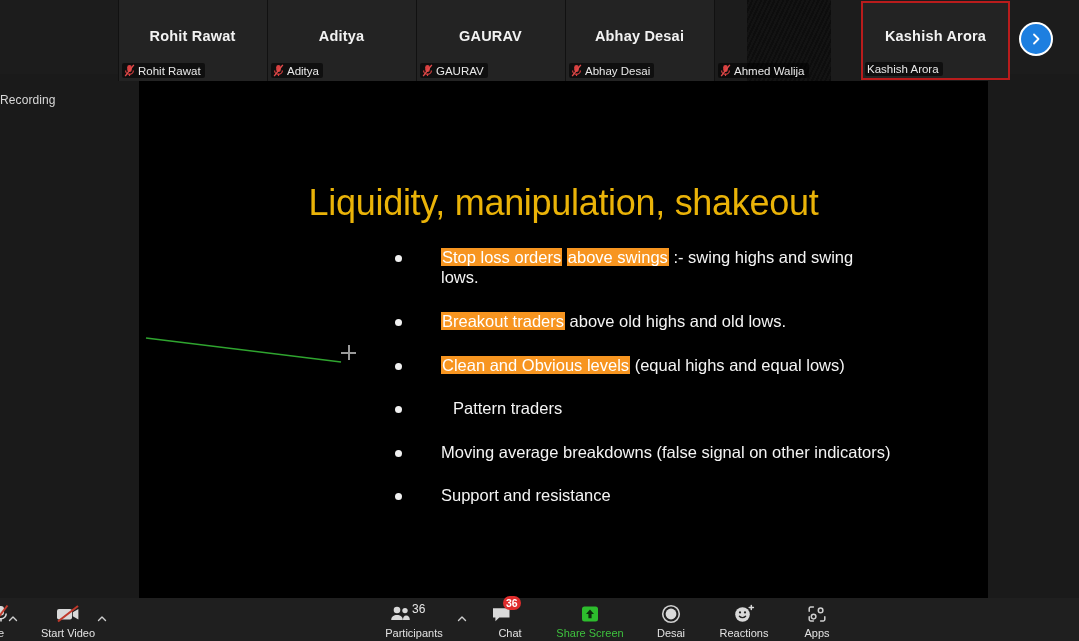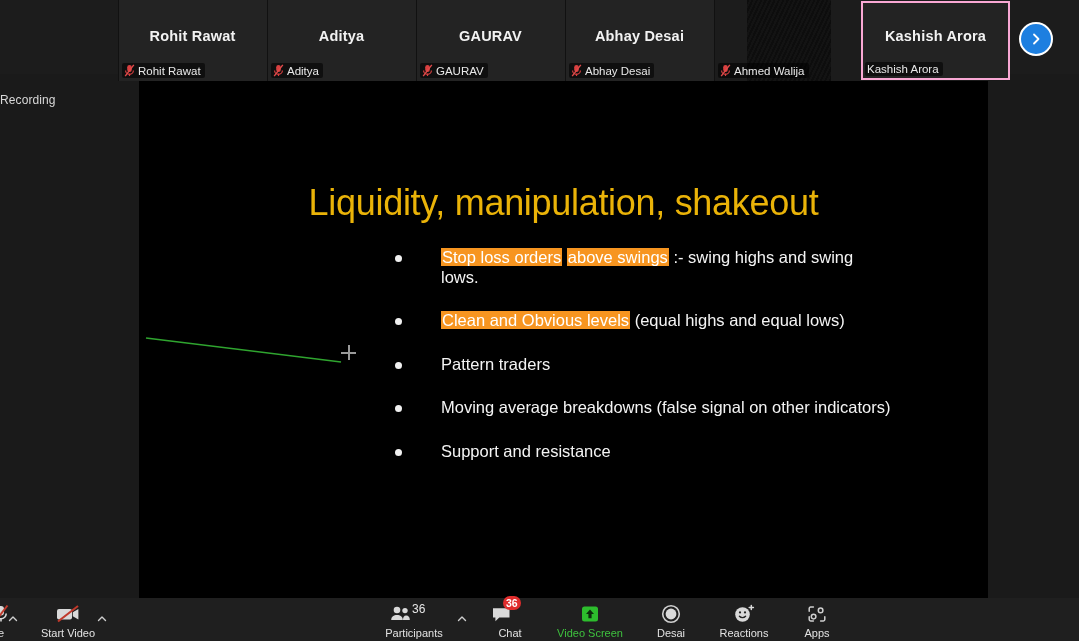--- a/index.html
+++ b/index.html
@@ -70,21 +70,21 @@
   .tile.video-on { background: #000; }
   .tile .videofeed {
     position: absolute;
     left: 50%; transform: translateX(-50%);
     top: 0; width: 84px; height: 81px;
     background:
       repeating-linear-gradient(115deg, #0d0d0d 0 2px, #131313 2px 4px),
       radial-gradient(ellipse at 40% 30%, #1e1e1e 0%, #060606 75%);
   }
   .tile.active-speaker {
-    border: 2px solid #f9a8d4;
+    border: 2px solid #b91c1c;
     box-sizing: border-box;
     background: #232323;
   }
 
   #next-page-btn {
     position: absolute;
     left: 1019px; top: 22px;
     width: 34px; height: 34px;
     border-radius: 50%;
     background: #1d7fe0;
@@ -340,25 +340,29 @@
 
   <div id="shared-screen">
 
     <div id="slide-title">Liquidity, manipulation, shakeout</div>
 
     <div id="bullets">
       <div class="bullet">
         <span class="dot"></span>
         <span class="btext"><span class="hl">Stop loss orders</span><span> </span><span class="hl">above swings</span><span> :- swing highs and swing lows.</span></span>
       </div>
+      <div class="bullet" style="margin-top:25px;">
+        <span class="dot"></span>
+        <span class="btext"><span class="hl">Breakout traders</span><span> above old highs and old lows.</span></span>
+      </div>
       <div class="bullet" style="margin-top:24px;">
         <span class="dot"></span>
         <span class="btext"><span class="hl">Clean and Obvious levels</span><span> (equal highs and equal lows)</span></span>
       </div>
-      <div class="bullet" style="margin-top:24px;">
+      <div class="bullet" style="margin-top:24px;gap:12px;">
         <span class="dot"></span>
         <span class="btext"><span>Pattern traders</span></span>
       </div>
       <div class="bullet" style="margin-top:24px;">
         <span class="dot"></span>
         <span class="btext"><span>Moving average breakdowns (false signal on other indicators)</span></span>
       </div>
       <div class="bullet" style="margin-top:24px;">
         <span class="dot"></span>
         <span class="btext"><span>Support and resistance</span></span>
@@ -435,21 +439,21 @@
       <div class="tb-label">Chat</div>
     </div>
 
     <div class="tb-item" style="left:556px;width:68px;">
       <div class="tb-icon">
         <svg width="22" height="20" viewBox="0 0 22 20">
             <rect x="3" y="2.5" width="16" height="15" rx="2.5" fill="#2dbd2d"></rect>
             <path d="M11 5.6l4 4.4h-2.4v4.3H9.4V10H7z" fill="#0d2d0d"></path>
           </svg>
       </div>
-      <div class="tb-label green">Video Screen</div>
+      <div class="tb-label green">Share Screen</div>
     </div>
 
     <div class="tb-item" style="left:645px;width:52px;">
       <div class="tb-icon">
         <svg width="22" height="20" viewBox="0 0 22 20">
             <circle cx="11" cy="10" r="8.3" fill="none" stroke="#cfcfcf" stroke-width="1.6"></circle>
             <circle cx="11" cy="10" r="5.4" fill="#d9d9d9"></circle>
           </svg>
       </div>
       <div class="tb-label">Desai</div>

